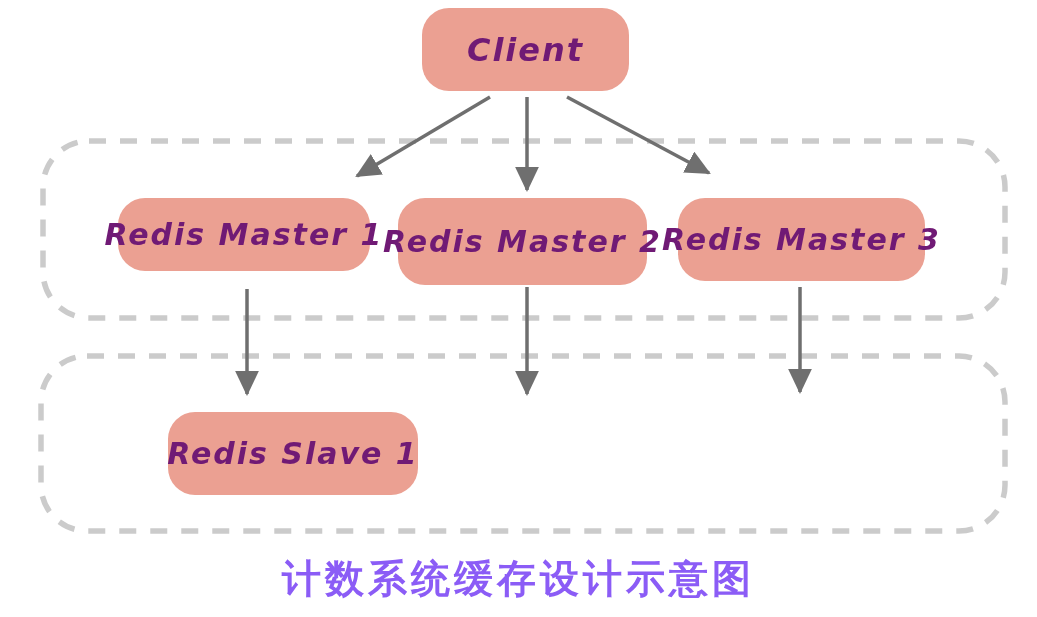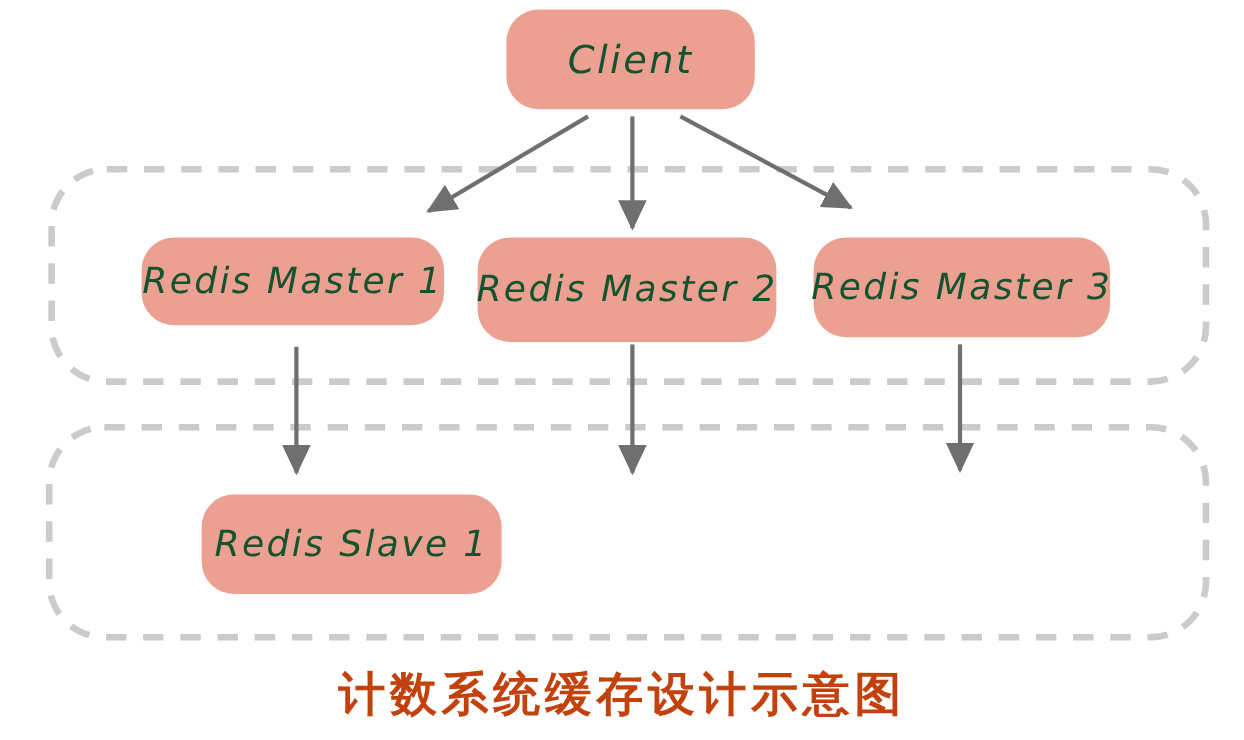--- a/index.html
+++ b/index.html
@@ -17,47 +17,47 @@
   }
   .layer {
     position: absolute;
     left: 0;
     top: 0;
   }
   .node {
     position: absolute;
     background: #eba092;
     border-radius: 27px;
-    color: #14532d;
+    color: #701a75;
     display: flex;
     align-items: center;
     justify-content: center;
     font-style: italic;
-    font-weight: normal;
+    font-weight: bold;
     letter-spacing: 2px;
     white-space: nowrap;
     font-size: 30px;
   }
   .node-client   { left: 422px; top: 8px;   width: 207px; height: 83px; font-size: 32px; }
   .node-master-1 { left: 118px; top: 198px; width: 252px; height: 73px; }
   .node-master-2 { left: 398px; top: 198px; width: 249px; height: 87px; }
   .node-master-3 { left: 678px; top: 198px; width: 247px; height: 83px; }
   .node-slave-1  { left: 120px; top: 412px; width: 250px; height: 83px; margin-left: 48px; }
   .node-slave-2  { left: 397px; top: 412px; width: 246px; height: 83px; }
   .node-slave-3  { left: 675px; top: 412px; width: 248px; height: 83px; }
   .caption {
     position: absolute;
     left: 0;
     top: 552px;
     width: 1037px;
     text-align: center;
     font-size: 39px;
     font-weight: bold;
     letter-spacing: 4px;
-    color: #c2410c;
+    color: #8b5cf6;
   }
 </style>
 </head>
 <body>
 
 <div class="canvas">
 
   <svg class="layer" width="1037" height="617" viewBox="0 0 1037 617">
     <defs>
       <marker id="arrowhead" markerWidth="9" markerHeight="8" refX="6.6" refY="3.4" orient="auto" markerUnits="strokeWidth">

